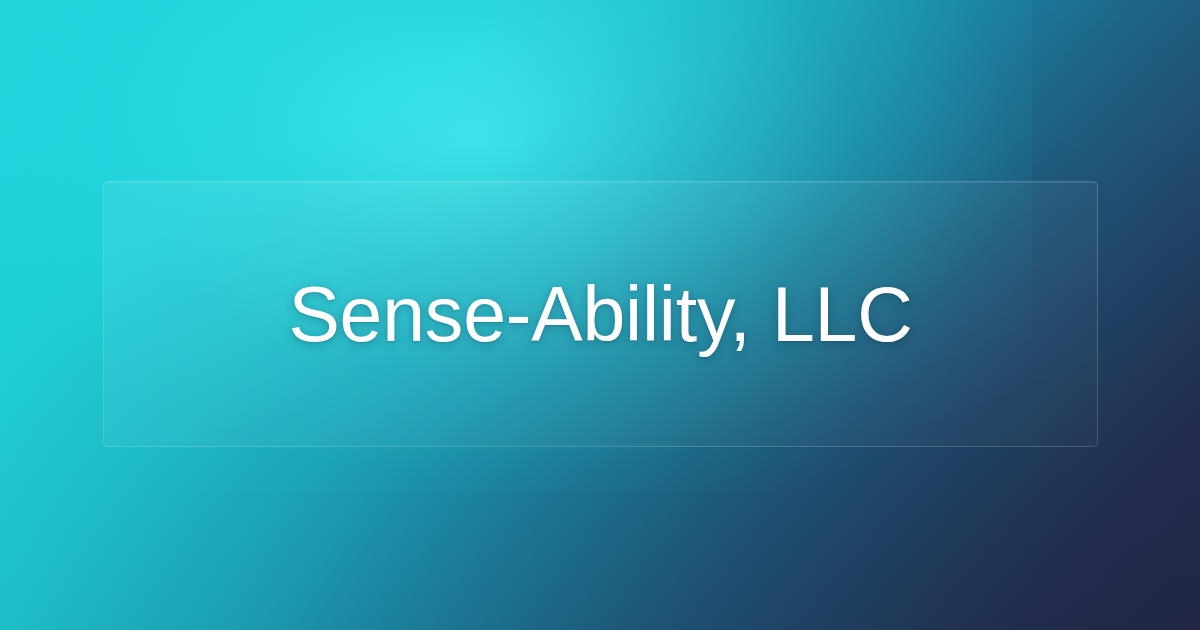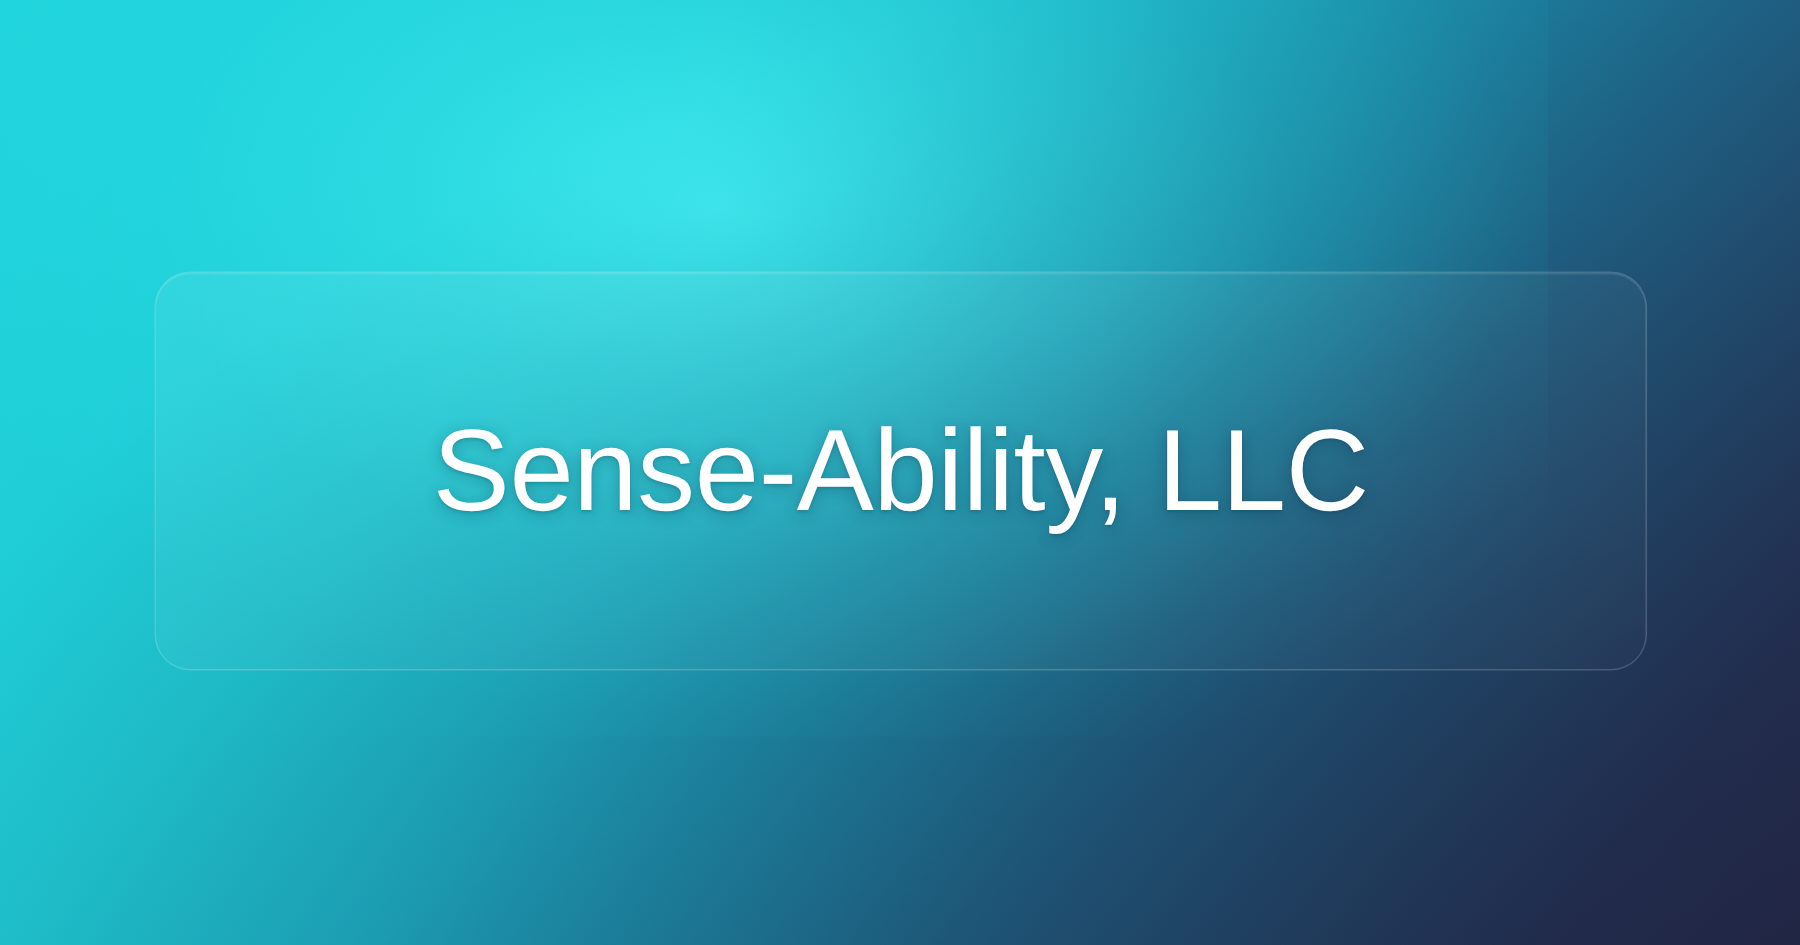--- a/index.html
+++ b/index.html
@@ -79,21 +79,21 @@
   }
 
   
   .title-card {
     position: absolute;
     left: 103px;
     top: 181px;
     width: 995px;
     height: 266px;
     box-sizing: border-box;
-    border-radius: 24px;
+    border-radius: 5px;
     border: 1px solid rgba(255, 255, 255, 0.155);
     background: linear-gradient(
       160deg,
       rgba(255, 255, 255, 0.075) 0%,
       rgba(255, 255, 255, 0.042) 45%,
       rgba(255, 255, 255, 0.020) 100%
     );
     box-shadow: inset 0 1px 0 rgba(255, 255, 255, 0.10);
     display: flex;
     flex-direction: column;

